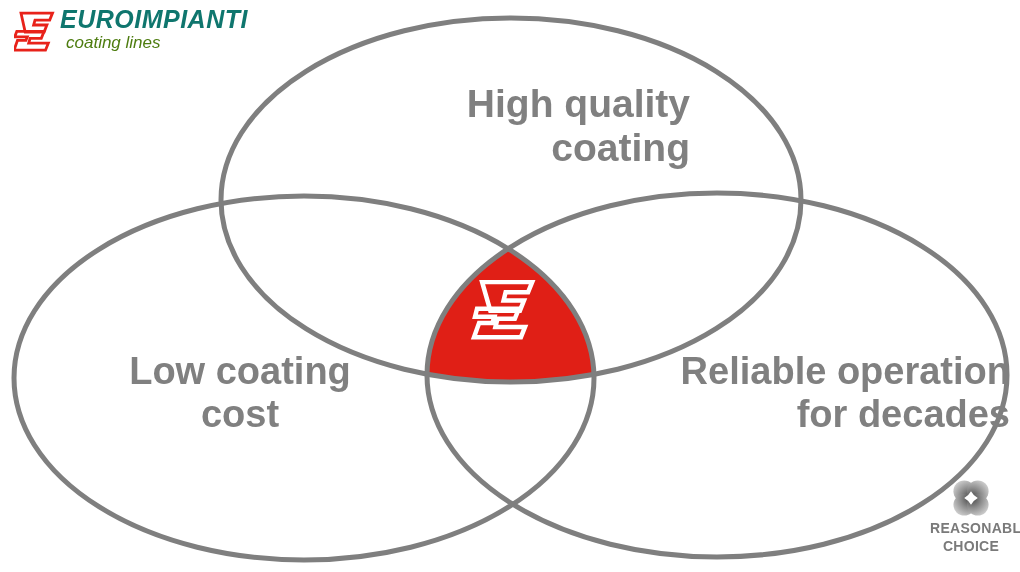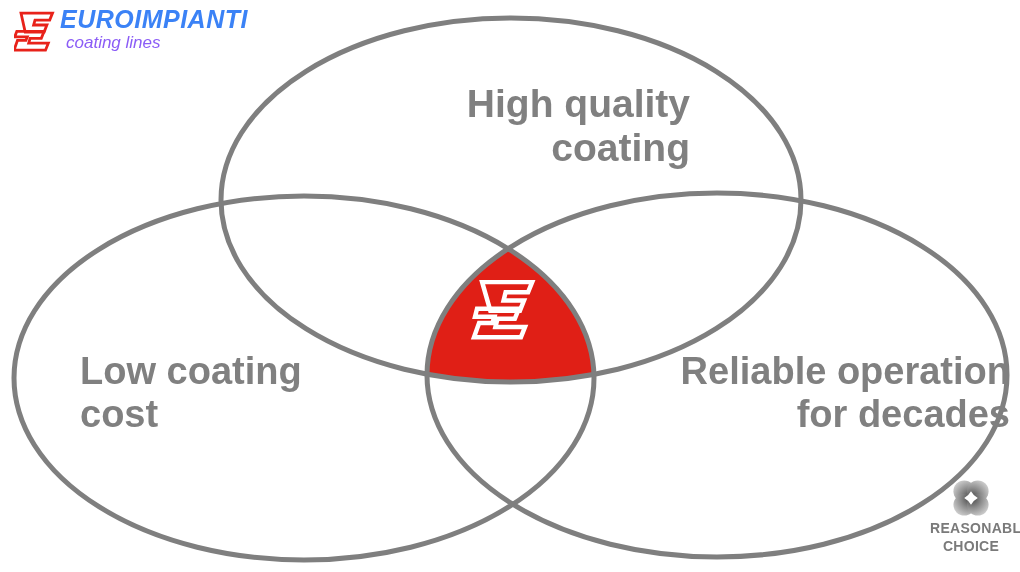--- a/index.html
+++ b/index.html
@@ -34,32 +34,32 @@
     height: 44px;
   }
   #brand-logo .logo-wordmark {
     position: absolute;
     left: 46px;
     top: 1px;
     font-size: 25px;
     font-weight: bold;
     font-style: italic;
     letter-spacing: 0.5px;
-    color: #3b82f6;
+    color: #0f766e;
     white-space: nowrap;
     line-height: 1;
   }
   #brand-logo .logo-tagline {
     position: absolute;
     left: 52px;
     top: 28px;
     font-size: 17px;
     font-style: italic;
     font-weight: normal;
-    color: #8b5cf6;
+    color: #4d7c0f;
     white-space: nowrap;
     line-height: 1;
   }
 
   
   #venn-diagram {
     position: absolute;
     left: 0;
     top: 0;
     width: 1020px;
@@ -78,21 +78,21 @@
     left: 330px;
     top: 82px;
     width: 360px;
     text-align: right;
     font-size: 39px;
   }
   #label-left {
     left: 80px;
     top: 350px;
     width: 320px;
-    text-align: left;
+    text-align: center;
     font-size: 38px;
   }
   #label-right {
     left: 640px;
     top: 350px;
     width: 370px;
     text-align: right;
     font-size: 38px;
   }
 

